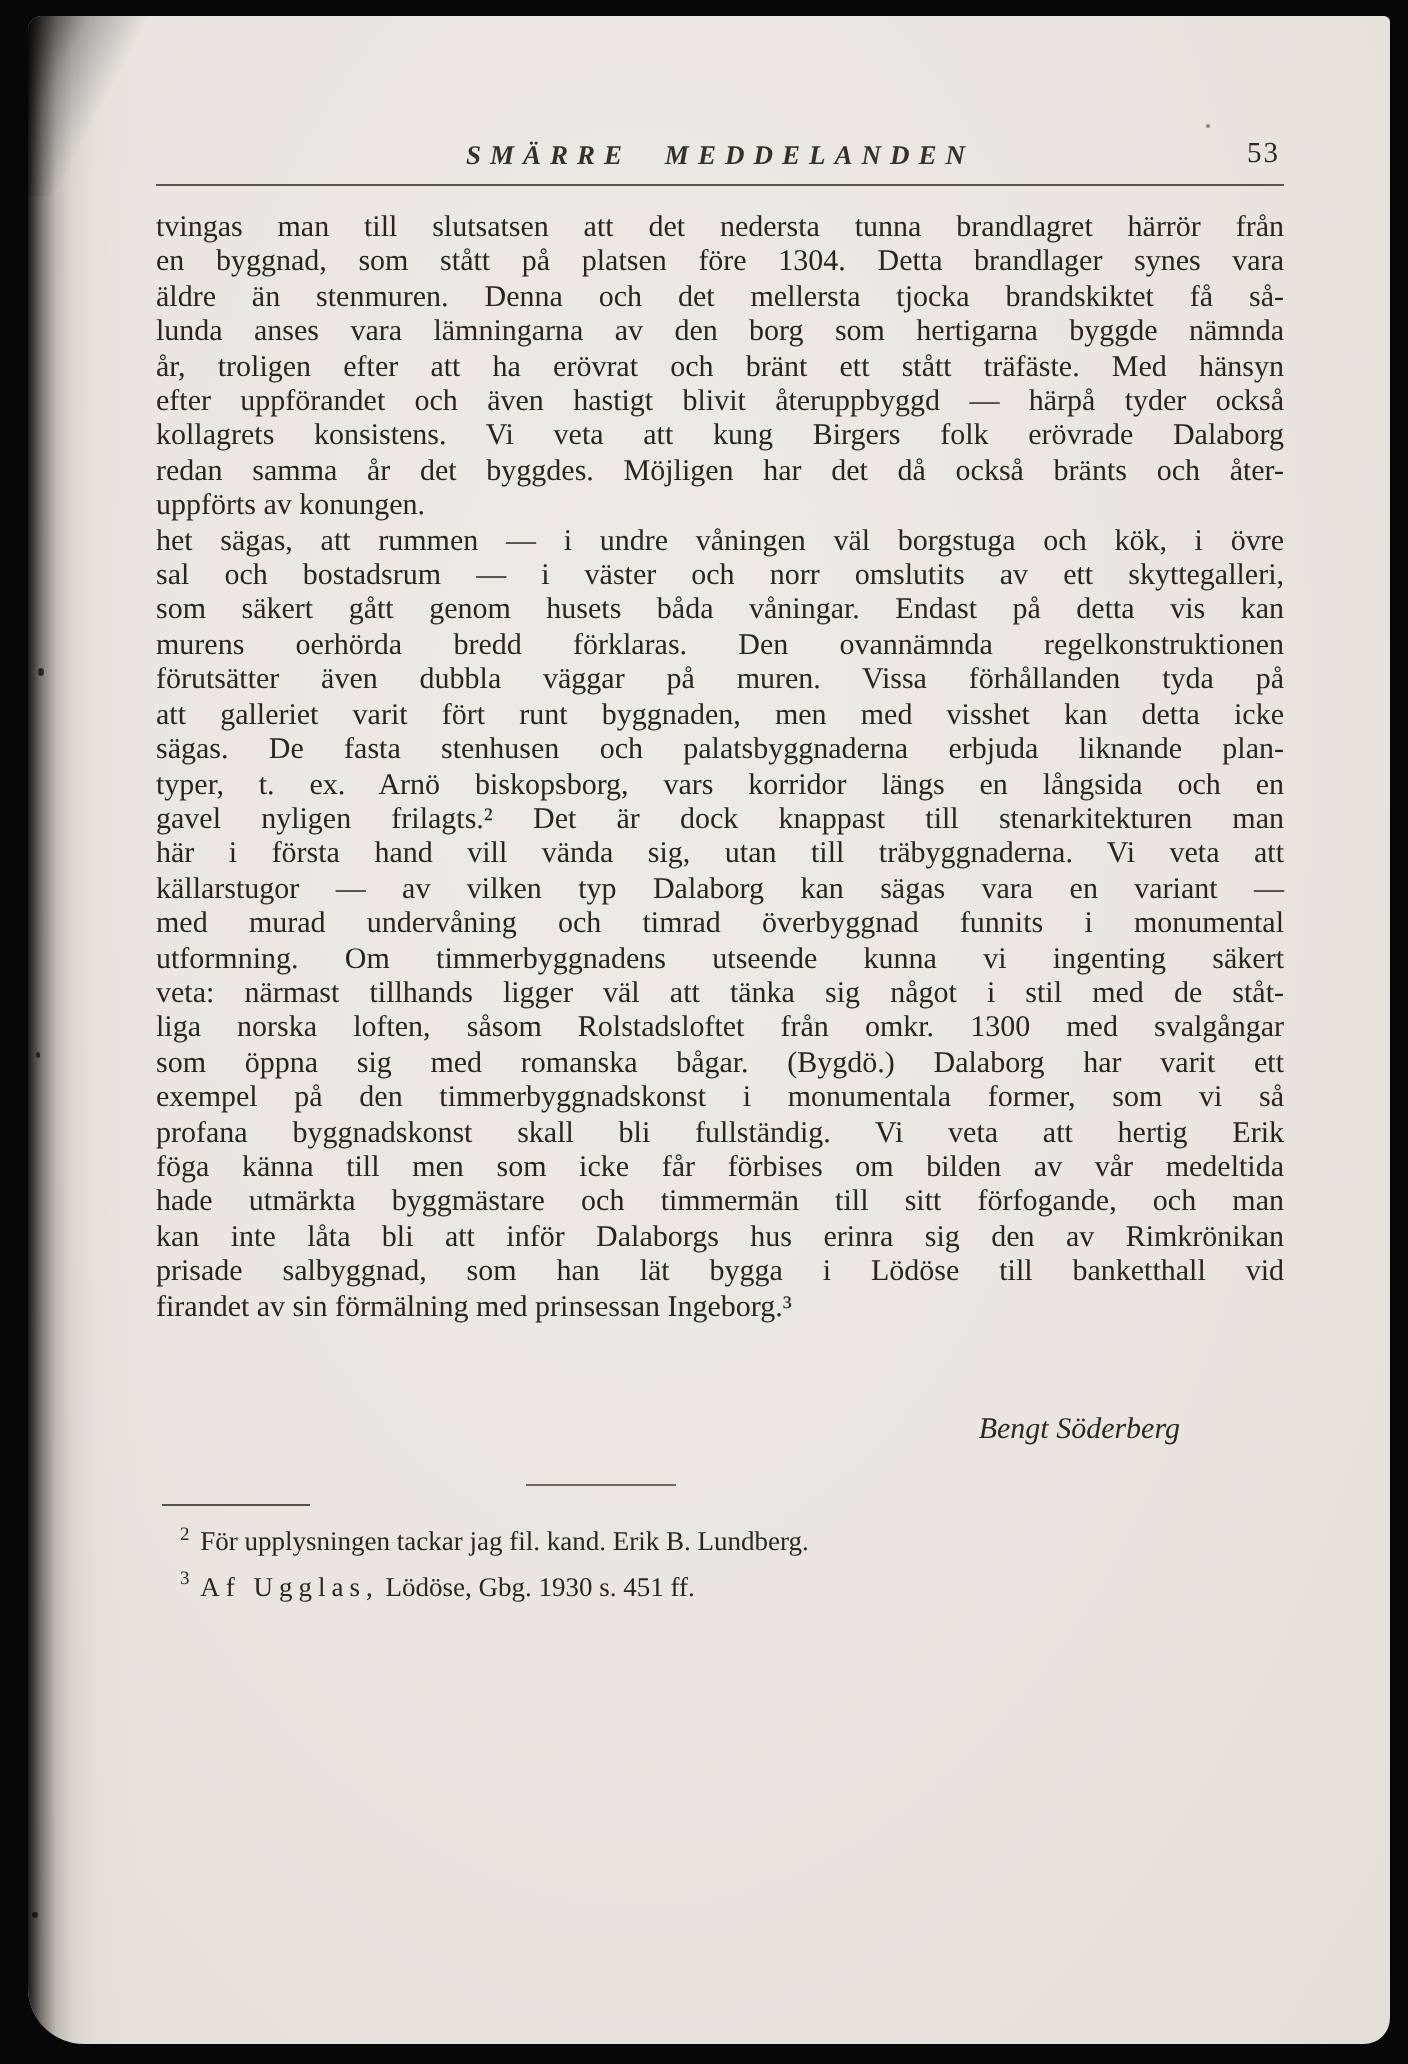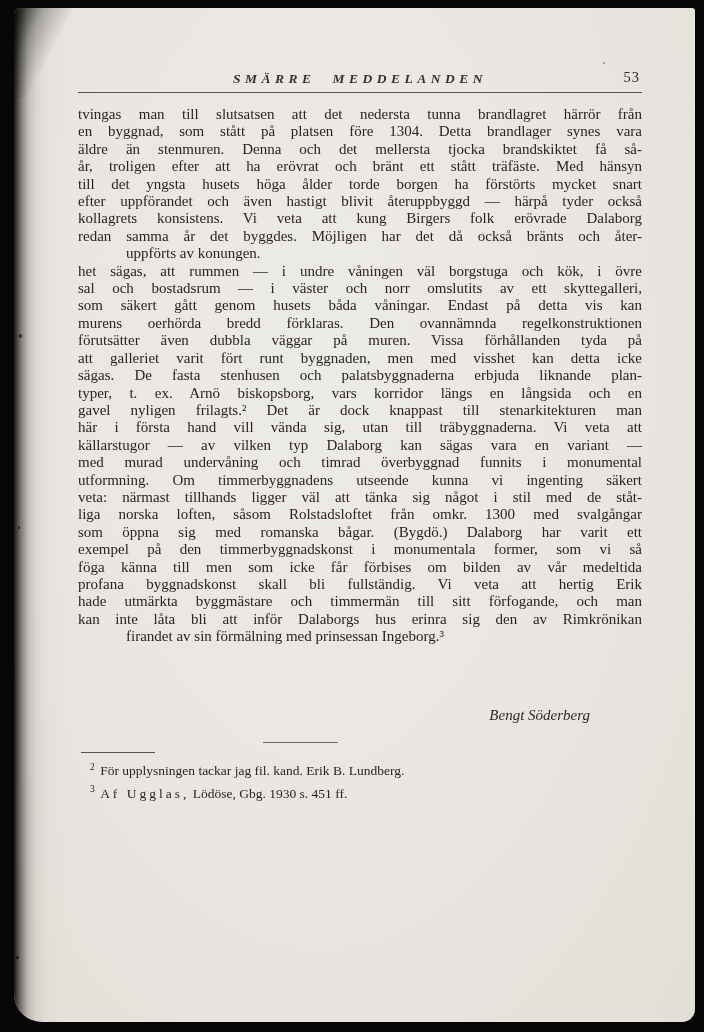--- a/index.html
+++ b/index.html
@@ -83,21 +83,21 @@
     top: 98px; left: 64px; width: 564px;
     font-size: 15px;
     line-height: 17.4px;
     color: #28251f;
   }
   .line {
     text-align: justify;
     text-align-last: justify;
     white-space: normal;
   }
-  .line.last { text-align-last: left; margin-left: 48px; }
+  .line.last { text-align-last: left; }
   .line.indent { text-indent: 17px; }
 
   .signature {
     position: absolute;
     top: 699px; left: 64px; width: 564px;
     text-align: right;
     padding-right: 0;
     box-sizing: border-box;
     font-style: italic;
     font-size: 15px;
@@ -147,22 +147,22 @@
       <div class="header-row">
         <span class="running-title">SMÄRRE MEDDELANDEN</span>
         <span class="page-number">53</span>
       </div>
       <div class="header-rule"></div>
 
       <div class="body-text">
           <div class="line">tvingas man till slutsatsen att det nedersta tunna brandlagret härrör från</div>
           <div class="line">en byggnad, som stått på platsen före 1304. Detta brandlager synes vara</div>
           <div class="line">äldre än stenmuren. Denna och det mellersta tjocka brandskiktet få så-</div>
+          <div class="line">lunda anses vara lämningarna av den borg som hertigarna byggde nämnda</div>
           <div class="line">år, troligen efter att ha erövrat och bränt ett stått träfäste. Med hänsyn</div>
-          <div class="line">till det yngsta husets höga ålder torde borgen ha förstörts mycket snart</div>
           <div class="line">efter uppförandet och även hastigt blivit återuppbyggd — härpå tyder också</div>
           <div class="line">kollagrets konsistens. Vi veta att kung Birgers folk erövrade Dalaborg</div>
           <div class="line">redan samma år det byggdes. Möjligen har det då också bränts och åter-</div>
           <div class="line last">uppförts av konungen.</div>
           <div class="line">het sägas, att rummen — i undre våningen väl borgstuga och kök, i övre</div>
           <div class="line">sal och bostadsrum — i väster och norr omslutits av ett skyttegalleri,</div>
           <div class="line">som säkert gått genom husets båda våningar. Endast på detta vis kan</div>
           <div class="line">murens oerhörda bredd förklaras. Den ovannämnda regelkonstruktionen</div>
           <div class="line">förutsätter även dubbla väggar på muren. Vissa förhållanden tyda på</div>
           <div class="line">att galleriet varit fört runt byggnaden, men med visshet kan detta icke</div>
@@ -170,24 +170,25 @@
           <div class="line">typer, t. ex. Arnö biskopsborg, vars korridor längs en långsida och en</div>
           <div class="line">gavel nyligen frilagts.² Det är dock knappast till stenarkitekturen man</div>
           <div class="line">här i första hand vill vända sig, utan till träbyggnaderna. Vi veta att</div>
           <div class="line">källarstugor — av vilken typ Dalaborg kan sägas vara en variant —</div>
           <div class="line">med murad undervåning och timrad överbyggnad funnits i monumental</div>
           <div class="line">utformning. Om timmerbyggnadens utseende kunna vi ingenting säkert</div>
           <div class="line">veta: närmast tillhands ligger väl att tänka sig något i stil med de ståt-</div>
           <div class="line">liga norska loften, såsom Rolstadsloftet från omkr. 1300 med svalgångar</div>
           <div class="line">som öppna sig med romanska bågar. (Bygdö.) Dalaborg har varit ett</div>
           <div class="line">exempel på den timmerbyggnadskonst i monumentala former, som vi så</div>
+          <div class="line">profana byggnadskonst skall bli fullständig. Vi veta att hertig Erik</div>
           <div class="line">föga känna till men som icke får förbises om bilden av vår medeltida</div>
-          <div class="line">profana byggnadskonst skall bli fullständig. Vi veta att hertig Erik</div>
           <div class="line">hade utmärkta byggmästare och timmermän till sitt förfogande, och man</div>
           <div class="line">kan inte låta bli att inför Dalaborgs hus erinra sig den av Rimkrönikan</div>
+          <div class="line">prisade salbyggnad, som han lät bygga i Lödöse till banketthall vid</div>
           <div class="line last">firandet av sin förmälning med prinsessan Ingeborg.³</div>
         </div>
 
       <div class="signature">
         <span>Bengt Söderberg</span>
       </div>
 
       <div class="section-divider"></div>
       <div class="footnote-rule"></div>
 

